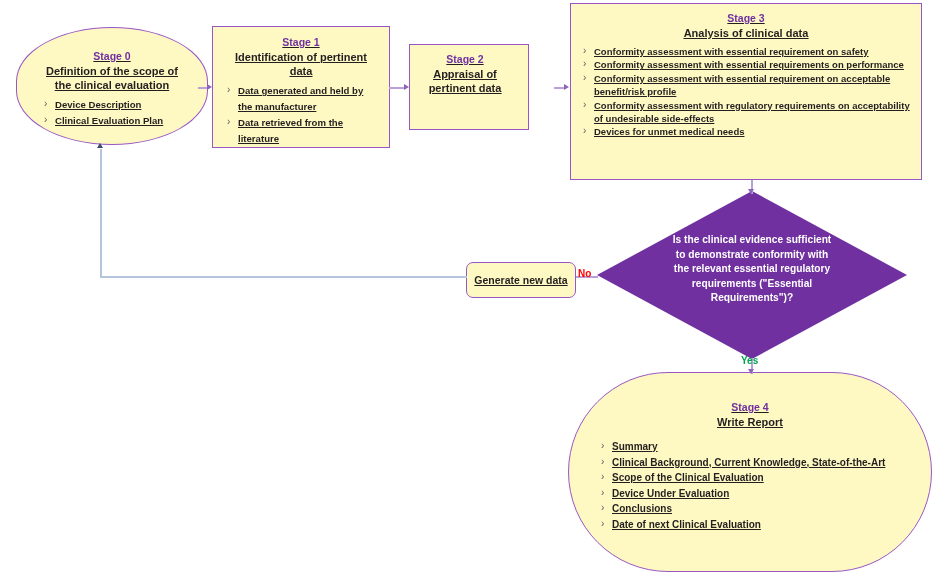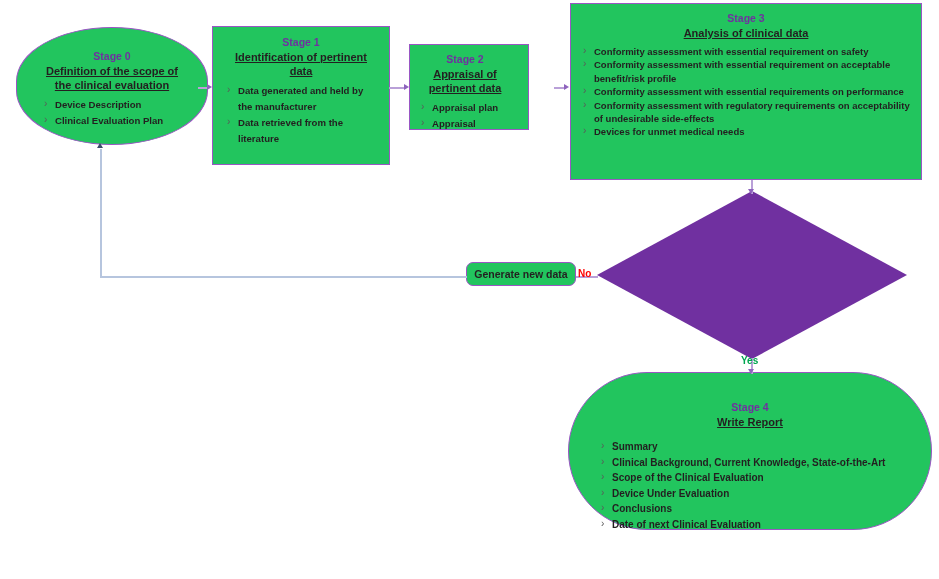--- a/index.html
+++ b/index.html
@@ -16,23 +16,24 @@
     width: 939px;
     height: 579px;
     background: #ffffff;
     overflow: hidden;
   }
 
   
   .node {
     position: absolute;
     box-sizing: border-box;
-    background: #22c55e;
+    background: #fef9c3;
     border: 1.6px solid #9a56c4;
     color: #231f20;
+    text-decoration: underline;
   }
   .node.rect { border-radius: 0; }
   .node.stadium { border-radius: 70px / 70px; }
   .node.ellipse { border-radius: 50%; }
   .node.pill-small { border-radius: 7px; }
 
   .stage-title {
     text-align: center;
     color: #7030a0;
     font-weight: bold;
@@ -75,50 +76,50 @@
 
   
   #stage0 {
     left: 16px; top: 27px; width: 192px; height: 118px;
     border-radius: 50% / 46%;
     padding: 22px 14px 0 14px;
   }
   #stage0 ul.bullets { margin-left: 13px; }
 
   #stage1 {
-    left: 212px; top: 26px; width: 178px; height: 139px;
+    left: 212px; top: 26px; width: 178px; height: 122px;
     padding: 9px 10px 0 10px;
   }
   #stage1 ul.bullets { margin-left: 4px; }
 
   #stage2 {
     left: 409px; top: 44px; width: 120px; height: 86px;
     padding: 8px 15px 0 7px;
   }
   #stage2 ul.bullets { margin-left: 4px; }
 
   #stage3 {
     left: 570px; top: 3px; width: 352px; height: 177px;
     padding: 8px 8px 0 8px;
   }
   #stage3 ul.bullets { margin-left: 4px; }
   #stage3 ul.bullets li { font-size: 9.5px; line-height: 13.4px; }
 
   #generate-new-data {
-    left: 466px; top: 262px; width: 110px; height: 24px;
+    left: 466px; top: 262px; width: 110px; height: 36px;
     border-radius: 7px;
     display: flex;
     align-items: center;
     justify-content: center;
     font-size: 10.5px;
     font-weight: bold;
   }
 
   #stage4 {
-    left: 568px; top: 372px; width: 364px; height: 158px;
+    left: 568px; top: 372px; width: 364px; height: 200px;
     border-radius: 100px / 100px;
     padding: 28px 10px 0 10px;
   }
   #stage4 ul.bullets { margin-left: 22px; margin-top: 10px; }
   #stage4 ul.bullets li { font-size: 10px; line-height: 15.5px; }
 
   
   #decision {
     position: absolute;
     left: 597px; top: 191px;
@@ -209,42 +210,45 @@
       <li>Data generated and held by the manufacturer</li>
       <li>Data retrieved from the literature</li>
     </ul>
   </div>
 
   <div class="node rect" id="stage2">
     <div class="stage-title">Stage 2</div>
     <div class="stage-sub">
       <u>Appraisal of pertinent data</u>
     </div>
-    <ul class="bullets">
-      <li>Appraisal plan</li>
-      <li>Appraisal</li>
-    </ul>
   </div>
 
   <div class="node rect" id="stage3">
     <div class="stage-title">Stage 3</div>
     <div class="stage-sub">
       <u>Analysis of clinical data</u>
     </div>
     <ul class="bullets">
       <li>Conformity assessment with essential requirement on safety</li>
+      <li>Conformity assessment with essential requirements on performance</li>
       <li>Conformity assessment with essential requirement on acceptable benefit/risk profile</li>
-      <li>Conformity assessment with essential requirements on performance</li>
       <li>Conformity assessment with regulatory requirements on acceptability of undesirable side-effects</li>
       <li>Devices for unmet medical needs</li>
     </ul>
   </div>
 
   <div id="decision">
     <div class="diamond-shape"></div>
+    <div class="diamond-text">
+      <span>Is the clinical evidence sufficient</span><br>
+      <span>to demonstrate conformity with</span><br>
+      <span>the relevant essential regulatory</span><br>
+      <span>requirements ("Essential</span><br>
+      <span>Requirements")?</span>
+    </div>
   </div>
 
   <div class="node pill-small" id="generate-new-data">
     <span>Generate new data</span>
   </div>
 
   <div class="node stadium" id="stage4">
     <div class="stage-title">Stage 4</div>
     <div class="stage-sub">
       <u>Write Report</u>

